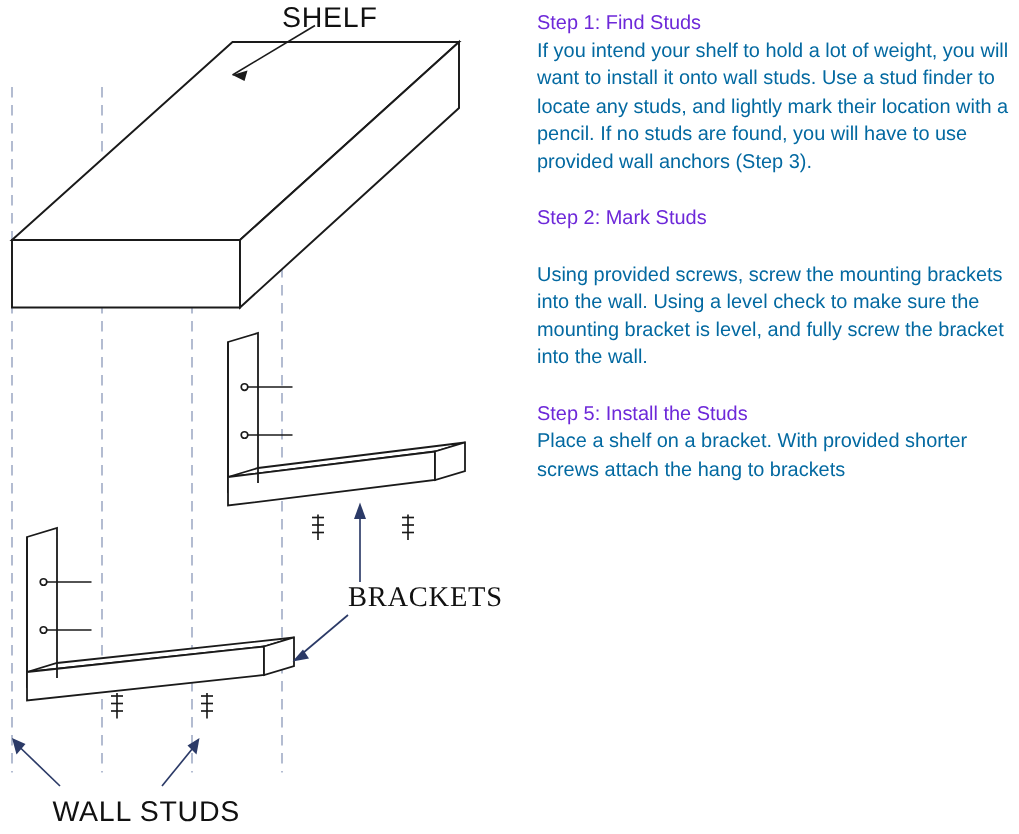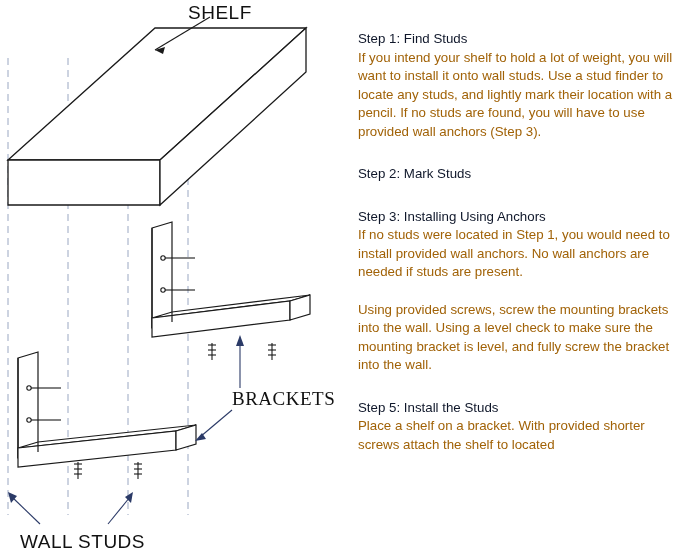--- a/index.html
+++ b/index.html
@@ -34,42 +34,41 @@
   .diagram-label {
     position: absolute;
     font-family: "Liberation Sans", sans-serif;
     font-size: 19px;
     color: #111111;
     letter-spacing: 0.5px;
     white-space: nowrap;
   }
   #label-shelf { left: 188px; top: 2px; }
   #label-brackets { left: 232px; top: 388px; font-family: Liberation Serif, serif; }
-  #label-wall-studs { left: 20px; top: 531px; }
+  #label-wall-studs { left: 35px; top: 531px; }
 
   
   .instructions {
     position: absolute;
     left: 358px;
     top: 6px;
     width: 316px;
   }
   .step {
     margin-bottom: 19px;
   }
   .step-title {
     font-size: 13.3px;
     line-height: 18.5px;
-    color: #0f172a;
-    margin-top: 24px;
+    color: #6d28d9;
   }
   .step-body {
     font-size: 13.3px;
     line-height: 18.5px;
-    color: #a16207;
+    color: #0369a1;
   }
 </style>
 </head>
 <body>
 
 <div class="page">
 
   <div class="illustration">
     <svg width="350" height="556" viewBox="0 0 350 556" xmlns="http://www.w3.org/2000/svg">
 
@@ -184,29 +183,25 @@
 
     <div class="step">
       <div class="step-title">Step 1: Find Studs</div>
       <div class="step-body">If you intend your shelf to hold a lot of weight, you will want to install it onto wall studs. Use a stud finder to locate any studs, and lightly mark their location with a pencil. If no studs are found, you will have to use provided wall anchors (Step 3).</div>
     </div>
 
     <div class="step">
       <div class="step-title">Step 2: Mark Studs</div>
     </div>
 
-    <div class="step">
-      <div class="step-title">Step 3: Installing Using Anchors</div>
-      <div class="step-body">If no studs were located in Step 1, you would need to install provided wall anchors. No wall anchors are needed if studs are present.</div>
-    </div>
 
     <div class="step">
       <div class="step-body">Using provided screws, screw the mounting brackets into the wall. Using a level check to make sure the mounting bracket is level, and fully screw the bracket into the wall.</div>
     </div>
 
     <div class="step">
       <div class="step-title">Step 5: Install the Studs</div>
-      <div class="step-body">Place a shelf on a bracket. With provided shorter screws attach the shelf to located</div>
+      <div class="step-body">Place a shelf on a bracket. With provided shorter screws attach the hang to brackets</div>
     </div>
 
   </div>
 
 </div>
 
 </body></html>

